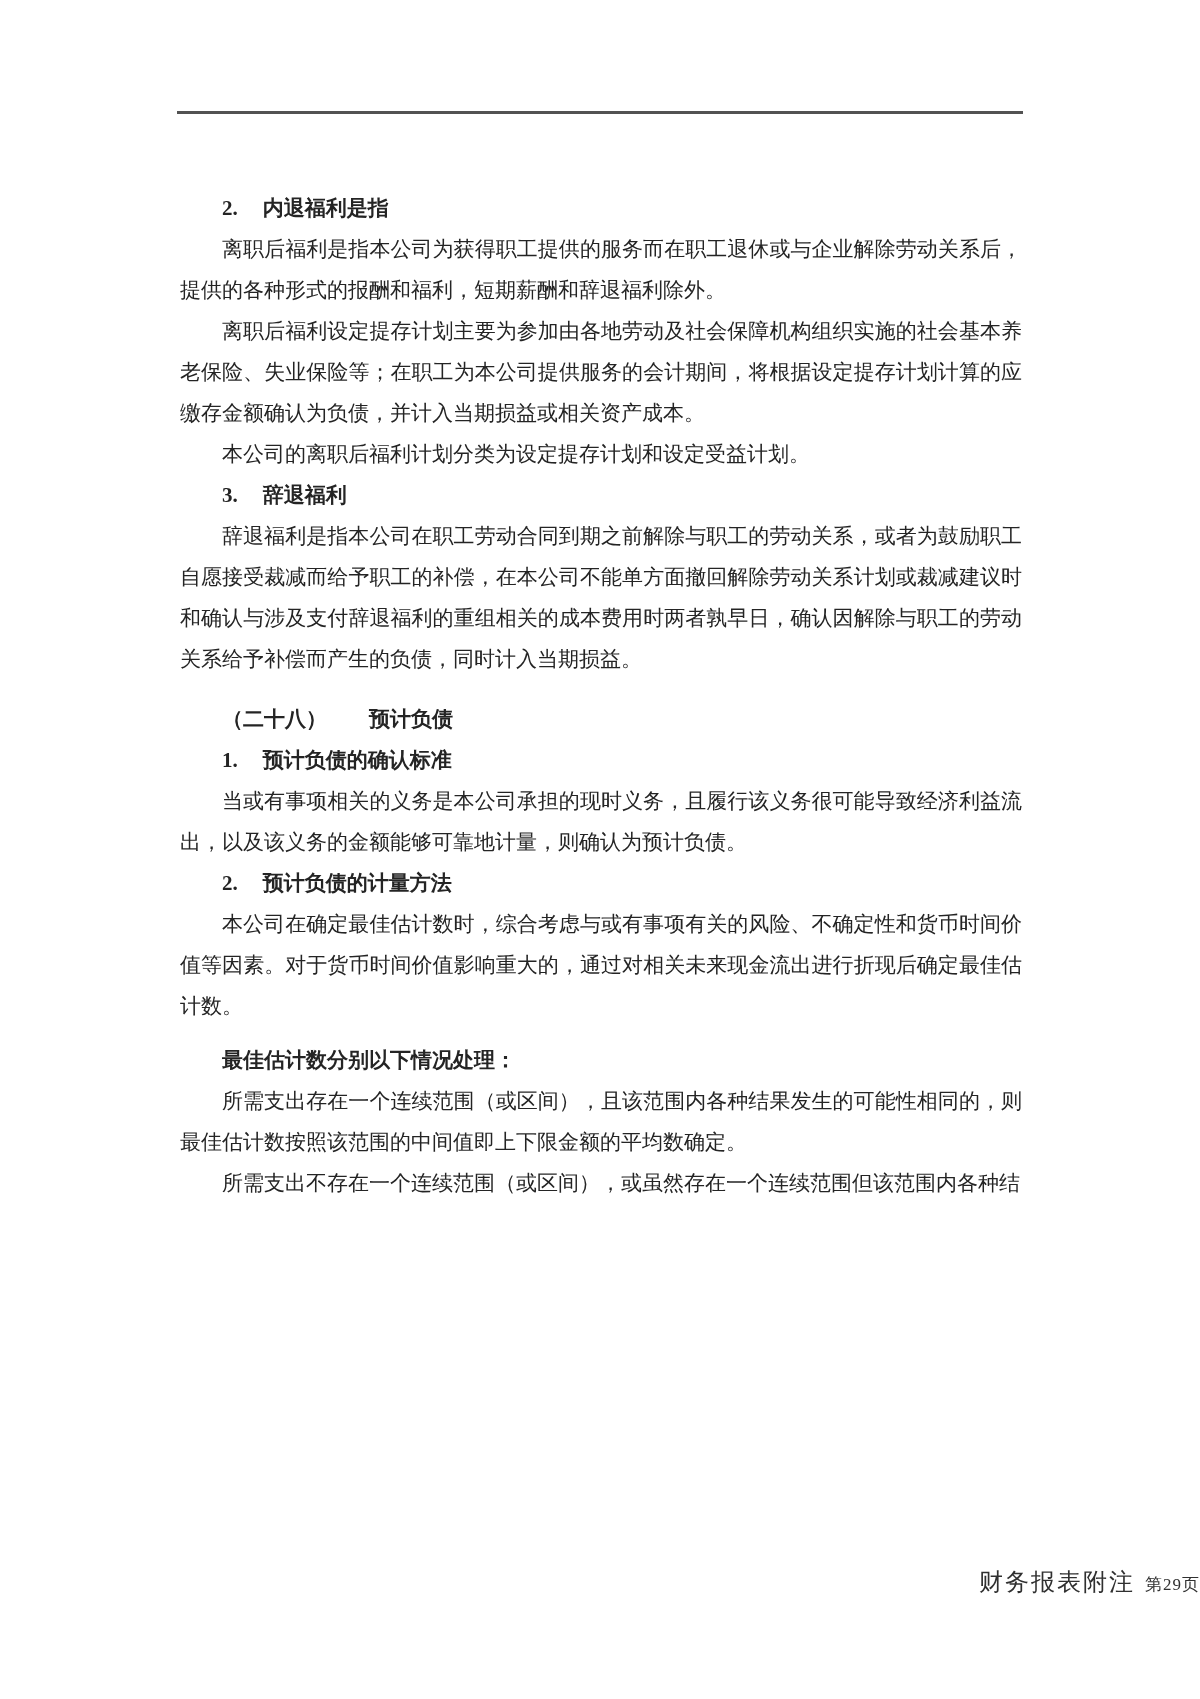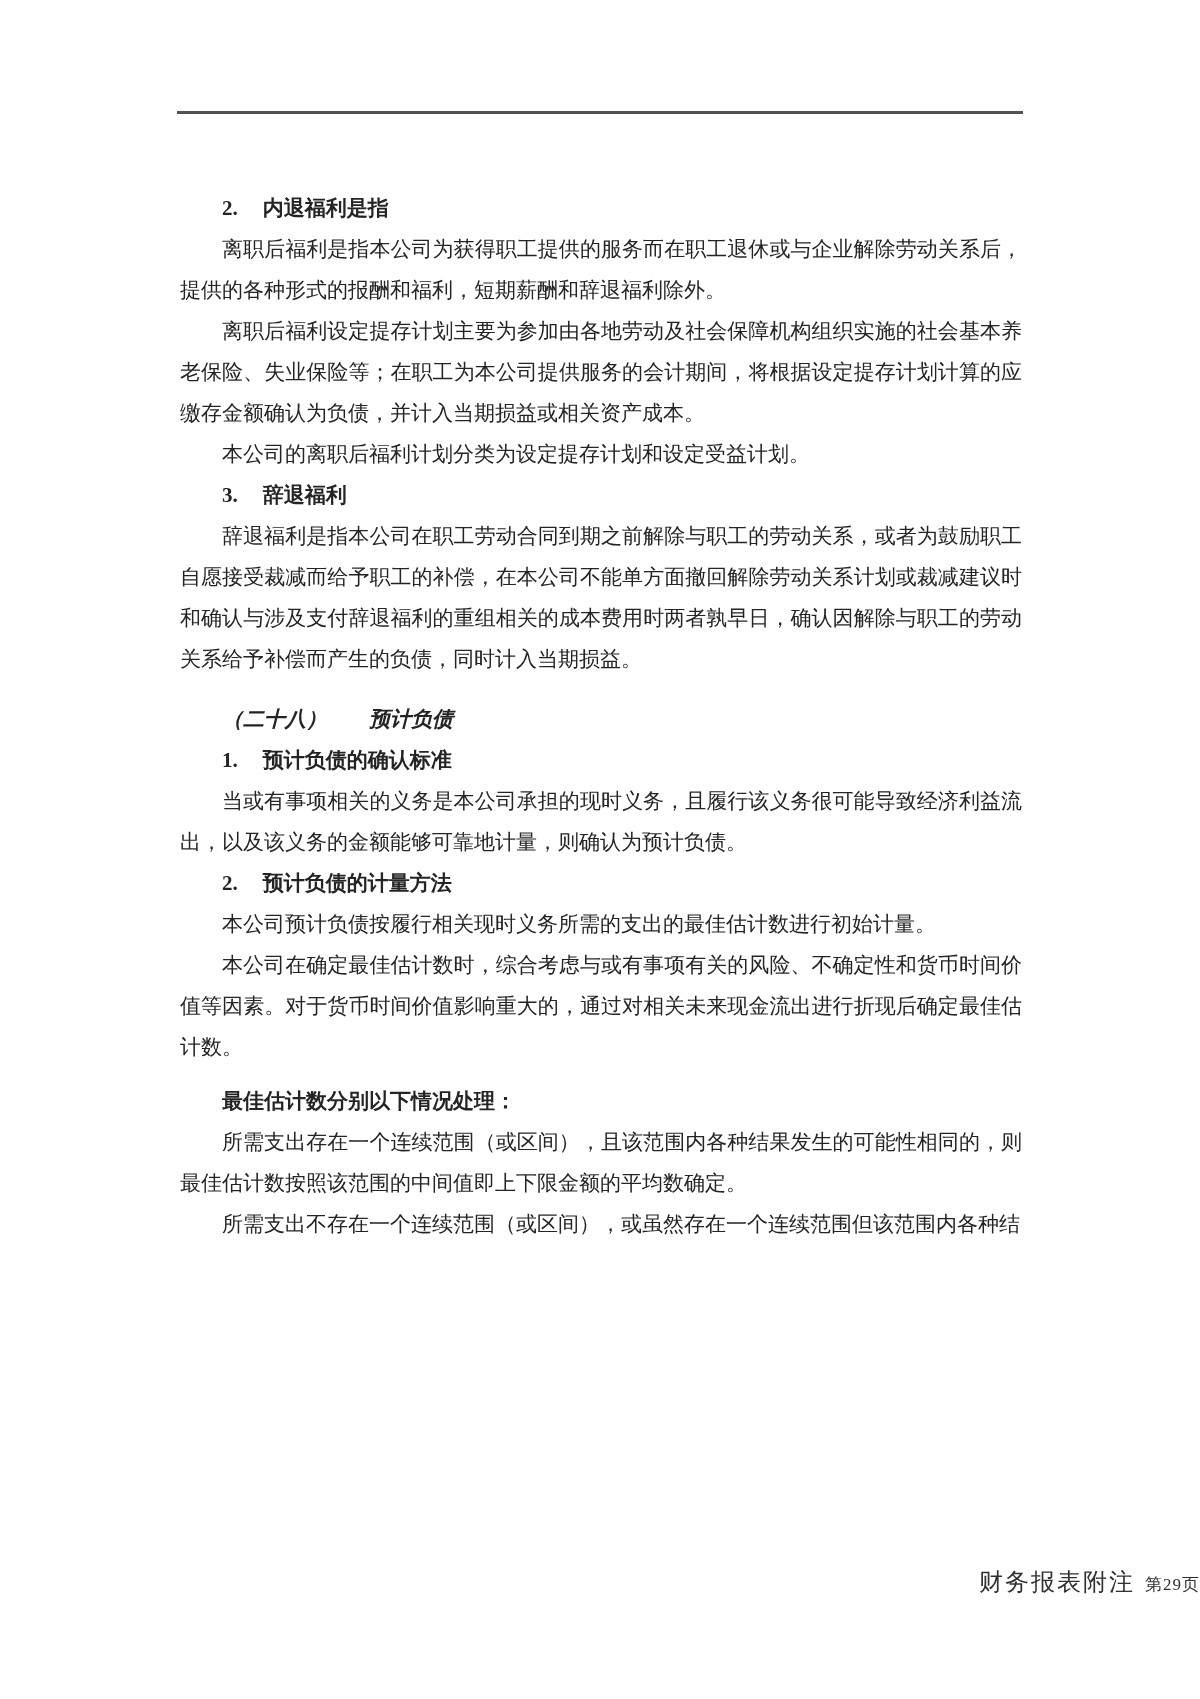--- a/index.html
+++ b/index.html
@@ -37,21 +37,21 @@
   .para:last-child { text-align: left; }
 
   .h {
     margin: 0;
     font-weight: bold;
     text-indent: 2em;
     text-align: left;
   }
   .h .num   { margin-right: 25px; }
   .h-major .num { margin-right: 42px; }
-  .mt-lg { margin-top: 19px; font-style: italic; }
+  .mt-lg { margin-top: 19px; }
   .mt-sm { margin-top: 13px; font-weight: bold; }
 
   .footer {
     position: absolute;
     left: 0; top: 1562px;
     width: 100%;
     text-align: right;
     line-height: 41px;
     color: #303030;
   }
@@ -78,21 +78,20 @@
     <p class="para">辞退福利是指本公司在职工劳动合同到期之前解除与职工的劳动关系，或者为鼓励职工自愿接受裁减而给予职工的补偿，在本公司不能单方面撤回解除劳动关系计划或裁减建议时和确认与涉及支付辞退福利的重组相关的成本费用时两者孰早日，确认因解除与职工的劳动关系给予补偿而产生的负债，同时计入当期损益。</p>
 
     <p class="h h-major mt-lg"><span class="num">（二十八）</span><span>预计负债</span></p>
 
     <p class="h"><span class="num">1.</span><span>预计负债的确认标准</span></p>
 
     <p class="para">当或有事项相关的义务是本公司承担的现时义务，且履行该义务很可能导致经济利益流出，以及该义务的金额能够可靠地计量，则确认为预计负债。</p>
 
     <p class="h"><span class="num">2.</span><span>预计负债的计量方法</span></p>
 
-    <p class="para">本公司预计负债按履行相关现时义务所需的支出的最佳估计数进行初始计量。</p>
     <p class="para">本公司在确定最佳估计数时，综合考虑与或有事项有关的风险、不确定性和货币时间价值等因素。对于货币时间价值影响重大的，通过对相关未来现金流出进行折现后确定最佳估计数。</p>
     <p class="para mt-sm">最佳估计数分别以下情况处理：</p>
     <p class="para">所需支出存在一个连续范围（或区间），且该范围内各种结果发生的可能性相同的，则最佳估计数按照该范围的中间值即上下限金额的平均数确定。</p>
     <p class="para">所需支出不存在一个连续范围（或区间），或虽然存在一个连续范围但该范围内各种结</p>
 
   </div>
 
   <div class="footer">
     <span class="footer-title">财务报表附注</span><span class="footer-page">第29页</span>
   </div>

